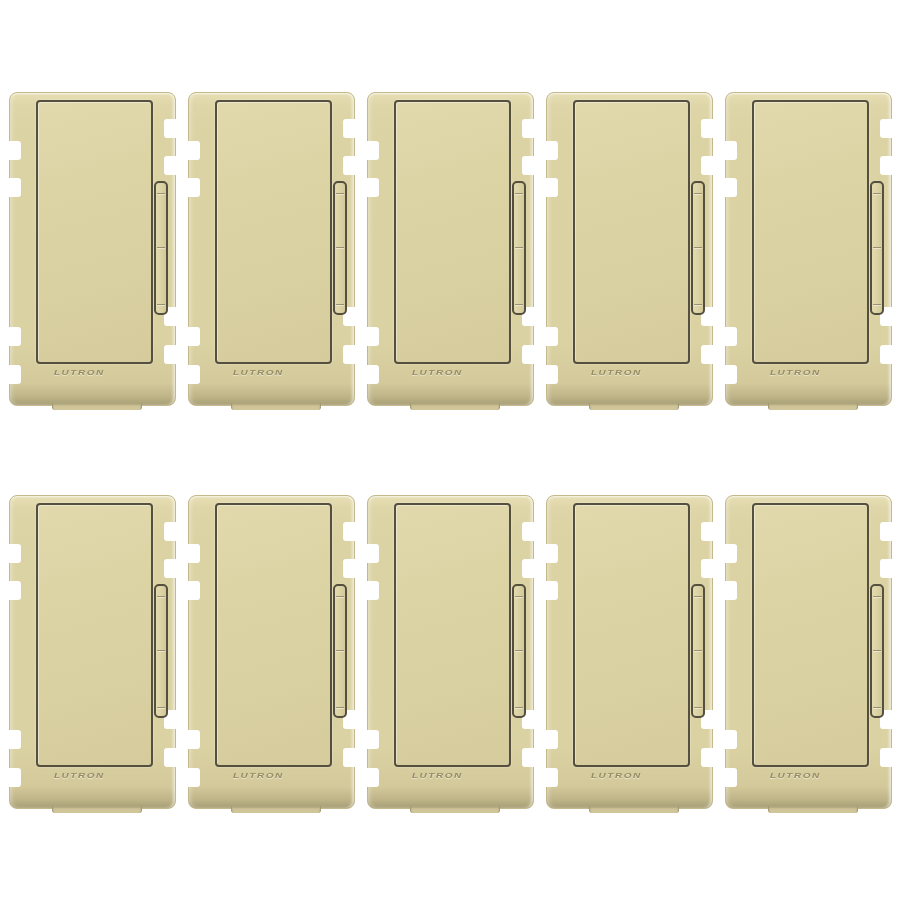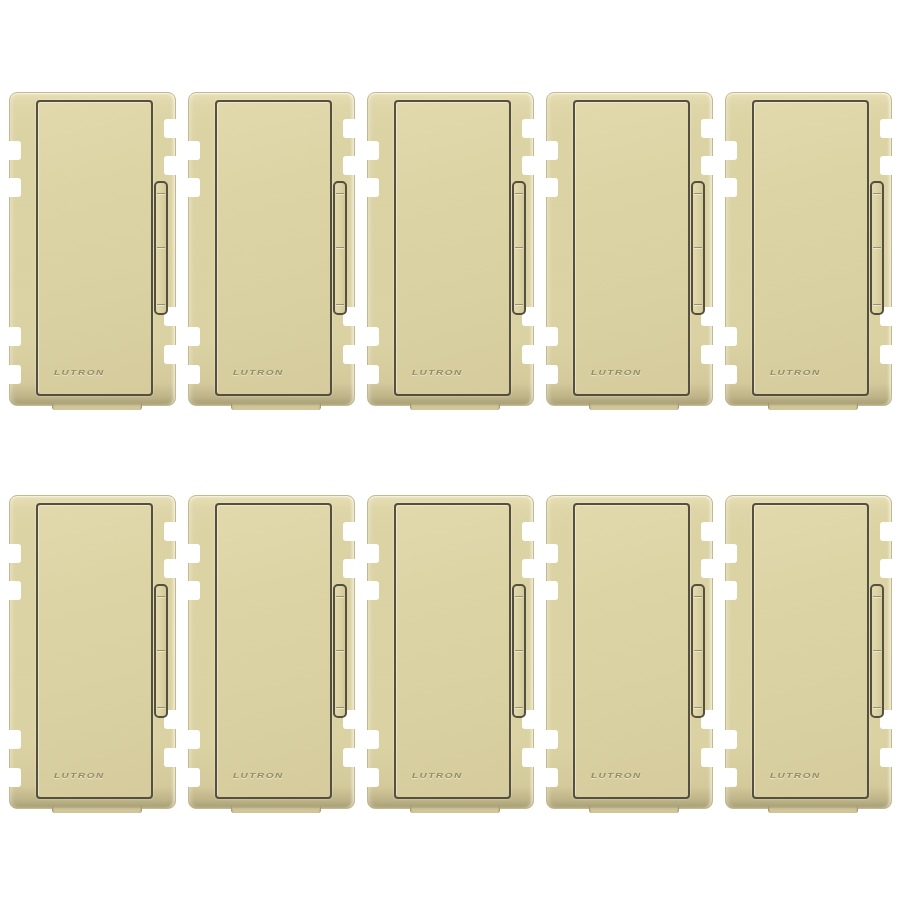--- a/index.html
+++ b/index.html
@@ -38,21 +38,21 @@
       var(--color-plate-shadow,#a79d74) 100%);
     box-shadow:
       inset -3px 0 3px -1px rgba(255,255,255,.55),
       inset 3px 0 4px -1px rgba(255,255,255,.30),
       inset 0 2px 2px -1px rgba(255,255,255,.65);
   }
   
   .paddle{
     position:absolute;
     left:26px; top:7px;
-    width:117px; height:296px;
+    width:117px; height:264px;
     box-sizing:border-box;
     border:2px solid var(--color-seam-dark,rgba(84,79,62,.9));
     border-radius:4px;
     background:linear-gradient(165deg,
       #e1d8ac 0%, #ddd4a6 30%, #dad1a2 65%, #d5cb9d 100%);
     box-shadow:
       inset 1px 1px 0 rgba(255,255,255,.40),
       0 0 2px rgba(255,255,255,.6);
   }
   

